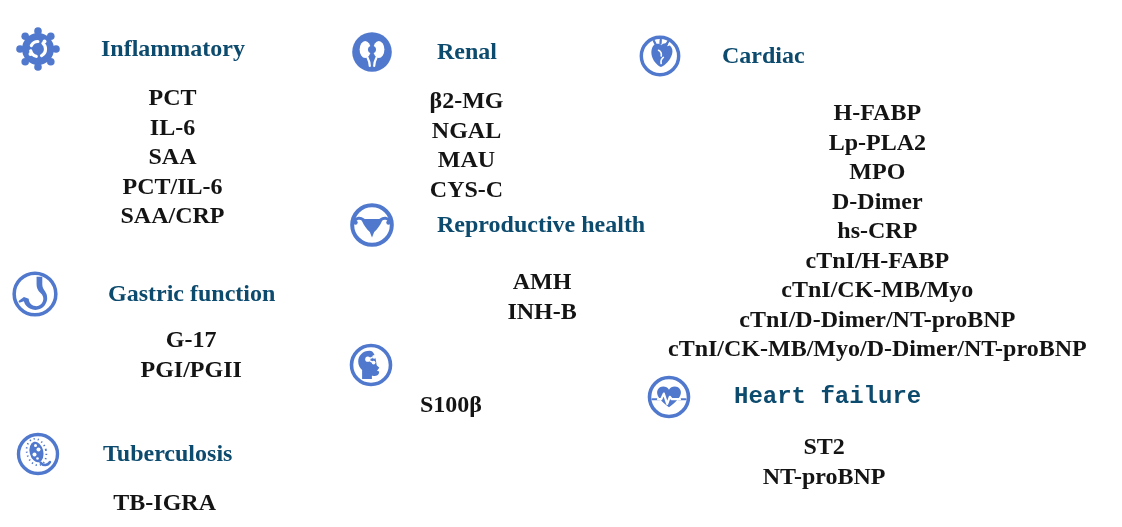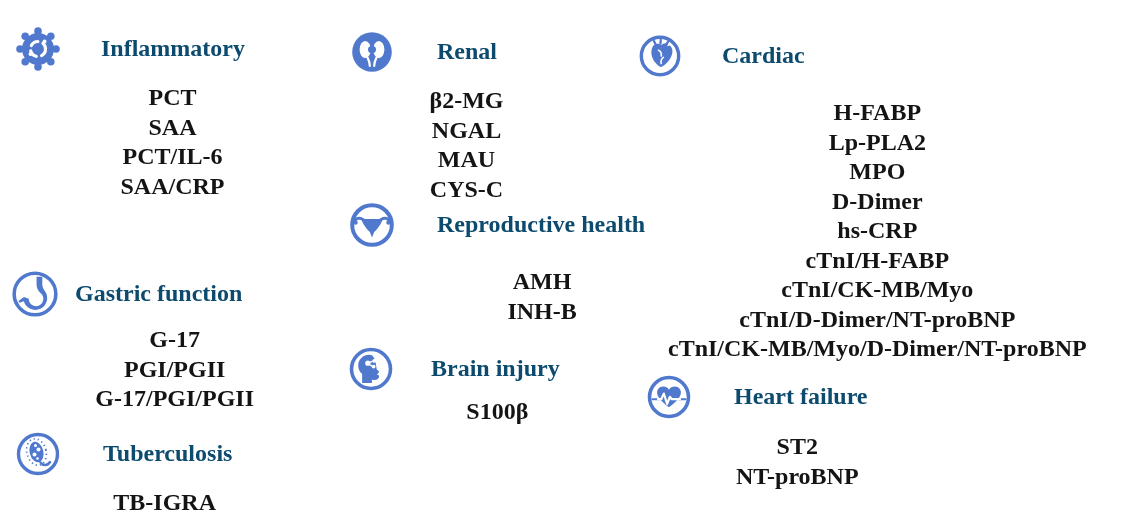--- a/index.html
+++ b/index.html
@@ -53,40 +53,40 @@
           </g>
           <circle cx="24" cy="24" r="7.5" fill="none" stroke="#fff" stroke-width="3.2" stroke-dasharray="8 5.5" stroke-linecap="round"></circle>
           <circle cx="30.5" cy="16.5" r="2" fill="#fff"></circle>
           <circle cx="16.5" cy="29" r="2" fill="#fff"></circle>
         </svg>
       </span>
       <h2 class="title">Inflammatory</h2>
     </div>
     <div class="items" style="margin-left:71px; margin-top:7px;">
       <div class="item">PCT</div>
+      <div class="item">IL-6</div>
       <div class="item">SAA</div>
       <div class="item">PCT/IL-6</div>
       <div class="item">SAA/CRP</div>
     </div>
   </section>
 
   <section class="sec" style="left:10px; top:266px;">
-    <div class="head" style="">
+    <div class="head" style="gap:33px;">
       <span class="icon">
         <svg width="50" height="50" viewBox="0 0 48 48">
           <circle cx="24" cy="24" r="20" fill="none" stroke="#5079CE" stroke-width="3.4"></circle>
           <path fill="#5079CE" d="M25.5 7.5 h5.5 v7.2 c0 2.6 1 4.6 2.6 6.6 a11.4 11.4 0 1 1 -20.3 9.6 l-3.6 1.3 c-1.3 .4 -2 -1.2 -.9 -2 l4.6 -3.4 l4.6 1.7 a7 7 0 1 0 11.5 -5.2 c-2.9 -2.6 -4 -5.3 -4 -8.6 z"></path>
         </svg>
       </span>
       <h2 class="title">Gastric function</h2>
     </div>
     <div class="items" style="margin-left:82px; margin-top:4px;">
       <div class="item">G-17</div>
       <div class="item">PGI/PGII</div>
-      <div class="item">G-17/PGI/PGII</div>
     </div>
   </section>
 
   <section class="sec" style="left:14px; top:426px;">
     <div class="head" style="gap:26px;">
       <span class="icon">
         <svg width="48" height="48" viewBox="0 0 48 48">
           <circle cx="24" cy="24" r="19.5" fill="none" stroke="#5079CE" stroke-width="3.4"></circle>
           <ellipse cx="22.5" cy="22" rx="6.8" ry="10.5" fill="#5079CE" transform="rotate(-14 22.5 22)"></ellipse>
           <ellipse cx="22.5" cy="22" rx="9.6" ry="13.4" fill="none" stroke="#5079CE" stroke-width="1.8" stroke-dasharray="1.2 3" transform="rotate(-14 22.5 22)"></ellipse>
@@ -150,21 +150,20 @@
       <span class="icon">
         <svg width="48" height="48" viewBox="0 0 48 48">
           <circle cx="24" cy="24" r="19.5" fill="none" stroke="#5079CE" stroke-width="3.6"></circle>
           <path fill="#5079CE" d="M22.5 9.8 c-6.6 0 -11.3 4.8 -11.3 10.8 c0 3.5 1.5 6.4 3.9 8.4 l0 9 h9.8 l0 -3.2 c4.4 .5 7.6 -.9 7.2 -4.4 l-2.1 -.7 l2.3 -2.9 c-.8 -1.3 -2.4 -1.6 -2.7 -3 c-.9 -7.6 -2.3 -14 -7.1 -14 z"></path>
           <circle cx="20.8" cy="18.2" r="2.6" fill="#fff"></circle>
           <circle cx="27.2" cy="15.8" r="1.9" fill="#fff"></circle>
           <circle cx="26.6" cy="21.6" r="1.9" fill="#fff"></circle>
           <path d="M23 17.4 l2.6 -1.1 M22.8 19.8 l2.3 1.2" stroke="#fff" stroke-width="1.5"></path>
         </svg>
       </span>
-      <h2 class="title">Brain injury</h2>
     </div>
     <div class="items" style="margin-left:73px; margin-top:1px;">
       <div class="item">S100β</div>
     </div>
   </section>
 
   <section class="sec" style="left:637px; top:28px;">
     <div class="head" style="gap:24px;">
       <span class="icon">
         <svg width="46" height="46" viewBox="0 0 48 48">
@@ -183,21 +182,21 @@
       <div class="item">D-Dimer</div>
       <div class="item">hs-CRP</div>
       <div class="item">cTnI/H-FABP</div>
       <div class="item">cTnI/CK-MB/Myo</div>
       <div class="item">cTnI/D-Dimer/NT-proBNP</div>
       <div class="item">cTnI/CK-MB/Myo/D-Dimer/NT-proBNP</div>
     </div>
   </section>
 
   <section class="sec" style="left:645px; top:369px;">
-    <div class="head" style="gap:26px;">
+    <div class="head" style="gap:26px;font-family:Liberation Mono, monospace;">
       <span class="icon">
         <svg width="48" height="48" viewBox="0 0 48 48">
           <circle cx="24" cy="24" r="19.5" fill="none" stroke="#5079CE" stroke-width="3.6"></circle>
           <path fill="#5079CE" d="M24 16.8 c2.3 -4.4 9.3 -4.4 11.4 .2 c2.3 5.2 -3.2 11.4 -11.4 17.2 c-8.2 -5.8 -13.7 -12 -11.4 -17.2 c2.1 -4.6 9.1 -4.6 11.4 -.2 z"></path>
           <path d="M7.5 26.2 h7 M33.5 26.2 h7" stroke="#5079CE" stroke-width="2" stroke-linecap="round" fill="none"></path>
           <path d="M13 26.2 h3.2 l2.6 -5.6 l3.4 10.4 l2.6 -7.2 l2 2.4 h8.2" fill="none" stroke="#fff" stroke-width="2.2" stroke-linejoin="round" stroke-linecap="round"></path>
         </svg>
       </span>
       <h2 class="title">Heart failure</h2>
     </div>

